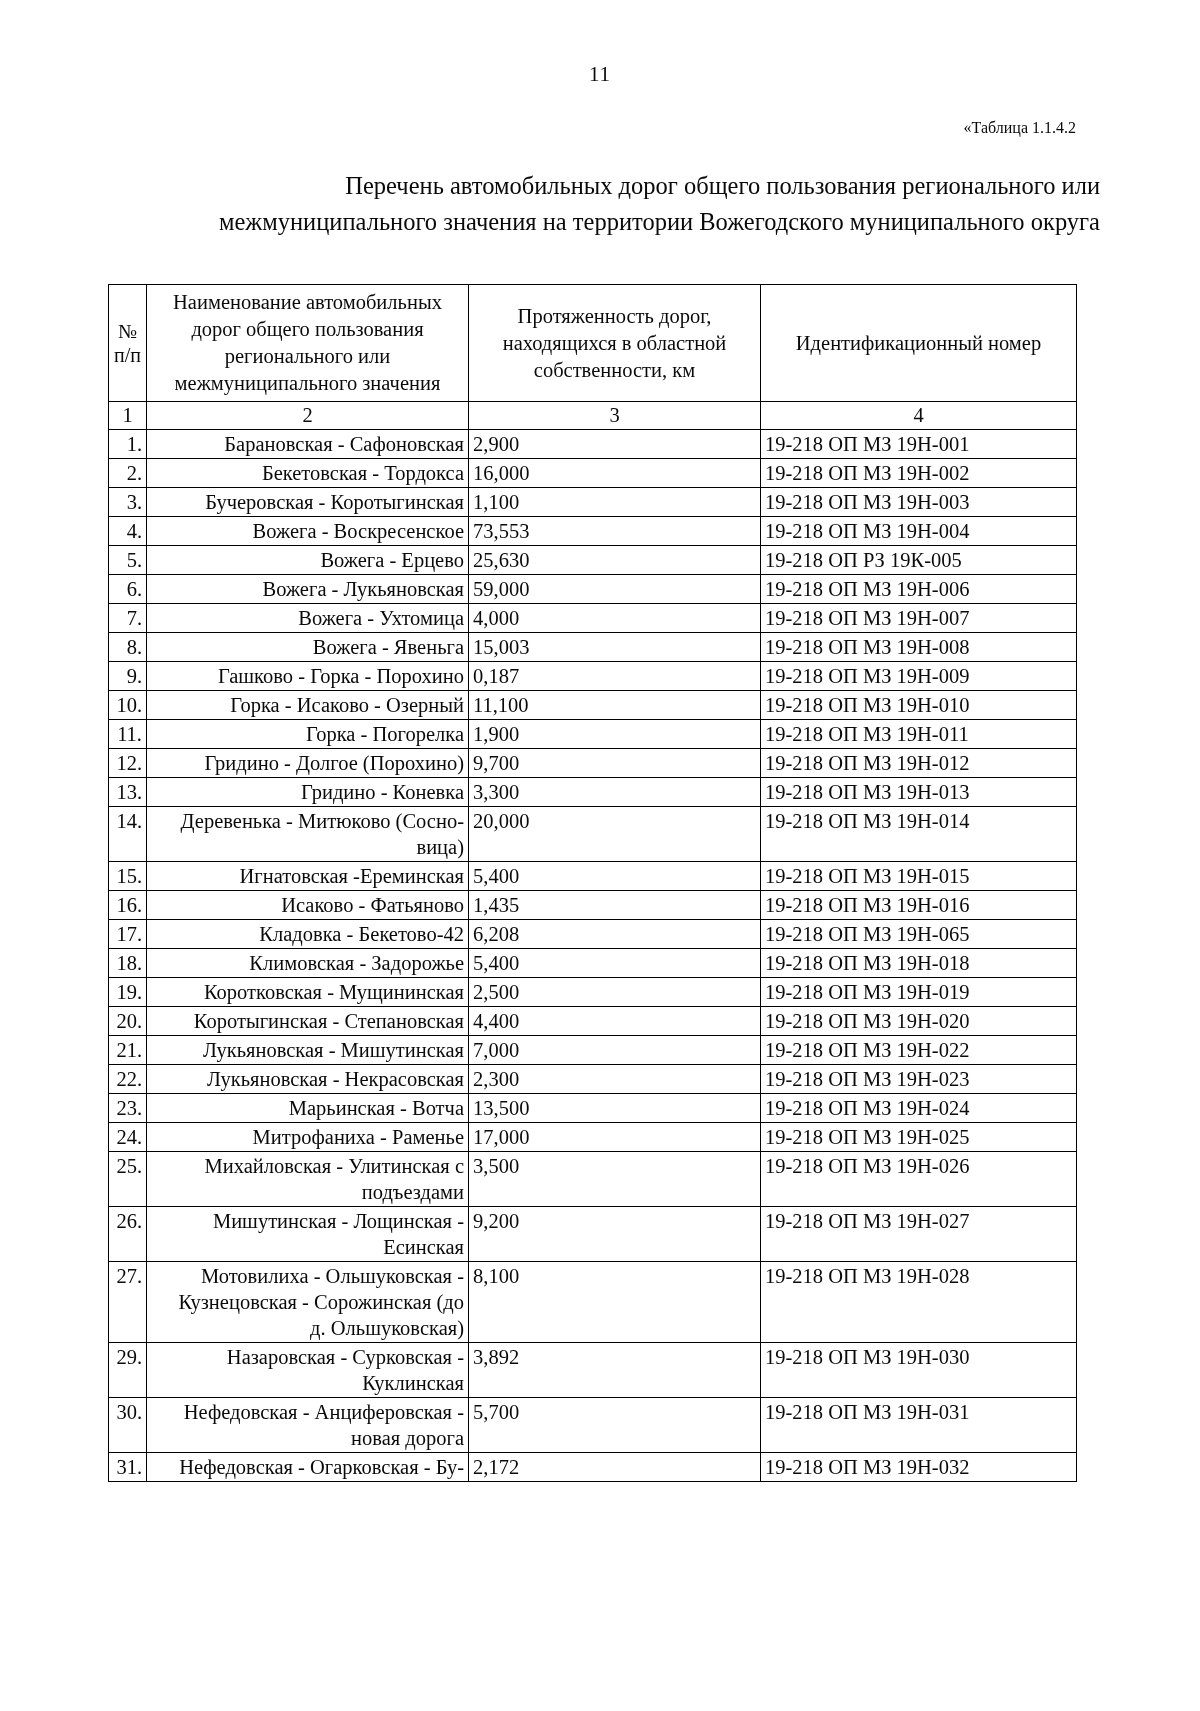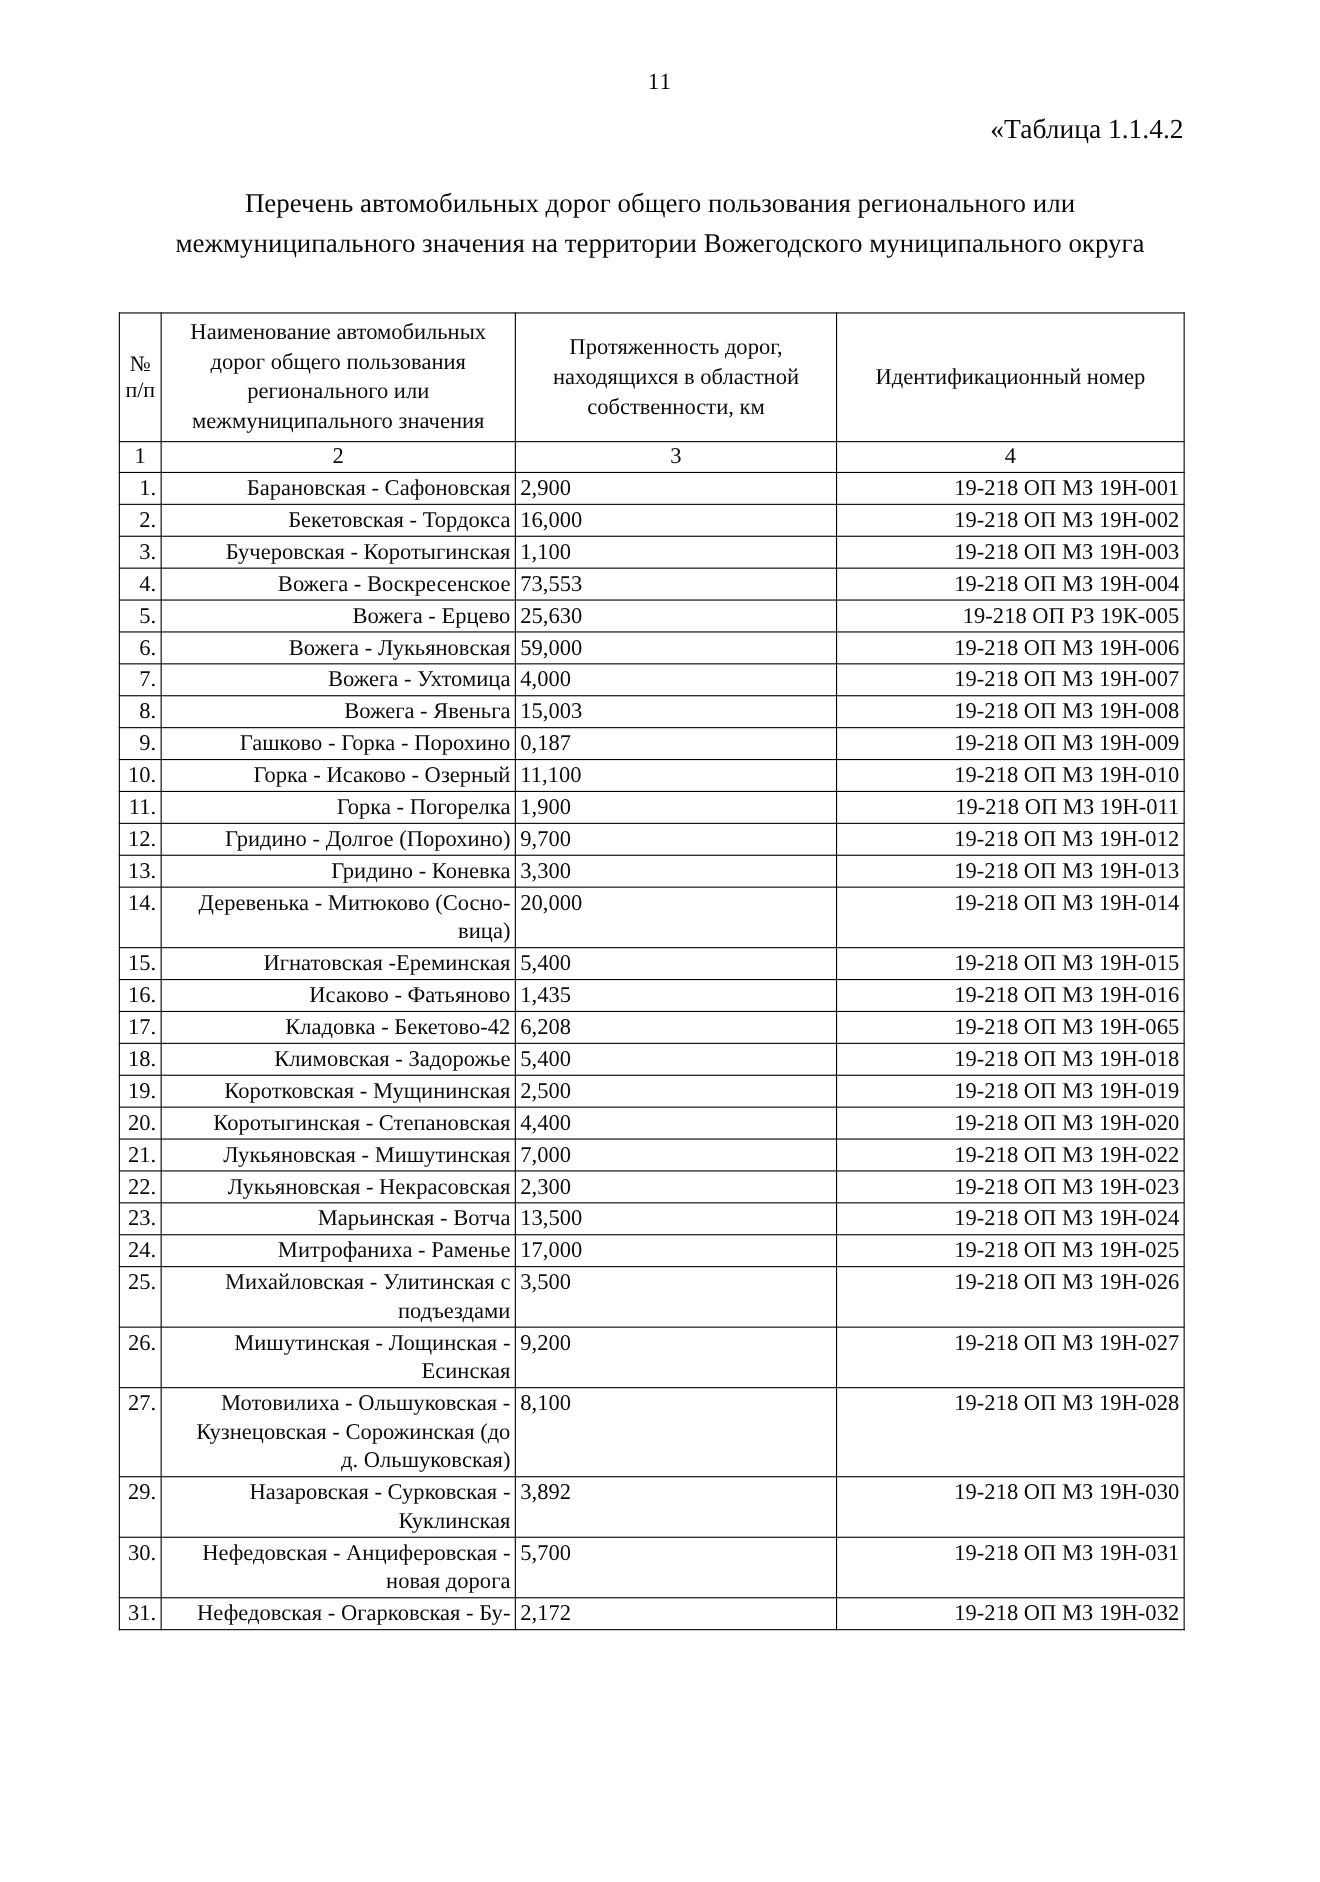--- a/index.html
+++ b/index.html
@@ -32,39 +32,40 @@
     width: 1200px;
     text-align: center;
     font-size: 21px;
     letter-spacing: 1px;
     font-family: "Liberation Serif", serif;
   }
 
   
   .table-label {
     position: absolute;
-    top: 104px;
+    top: 119px;
     right: 124px;
-    font-size: 25px;
+    font-size: 16px;
     white-space: nowrap;
   }
 
   
   .doc-title {
     position: absolute;
     top: 168px;
     left: 100px;
     width: 1000px;
     text-align: center;
     font-size: 24.5px;
     line-height: 36px;
   }
   .doc-title .line {
     display: block;
     white-space: nowrap;
+    text-align: right;
   }
 
   
   .tbl-wrap {
     position: absolute;
     top: 284px;
     left: 108px;
     width: 968px;
   }
   table.roads {
@@ -114,21 +115,21 @@
     white-space: nowrap;
   }
   td.name {
     text-align: right;
     padding-left: 6px;
   }
   td.len {
     text-align: left;
   }
   td.ident {
-    text-align: right;
+    text-align: left;
     white-space: nowrap;
   }
   
 </style>
 </head>
 <body>
 
 <div class="page">
 
   <div class="page-number">11</div>

